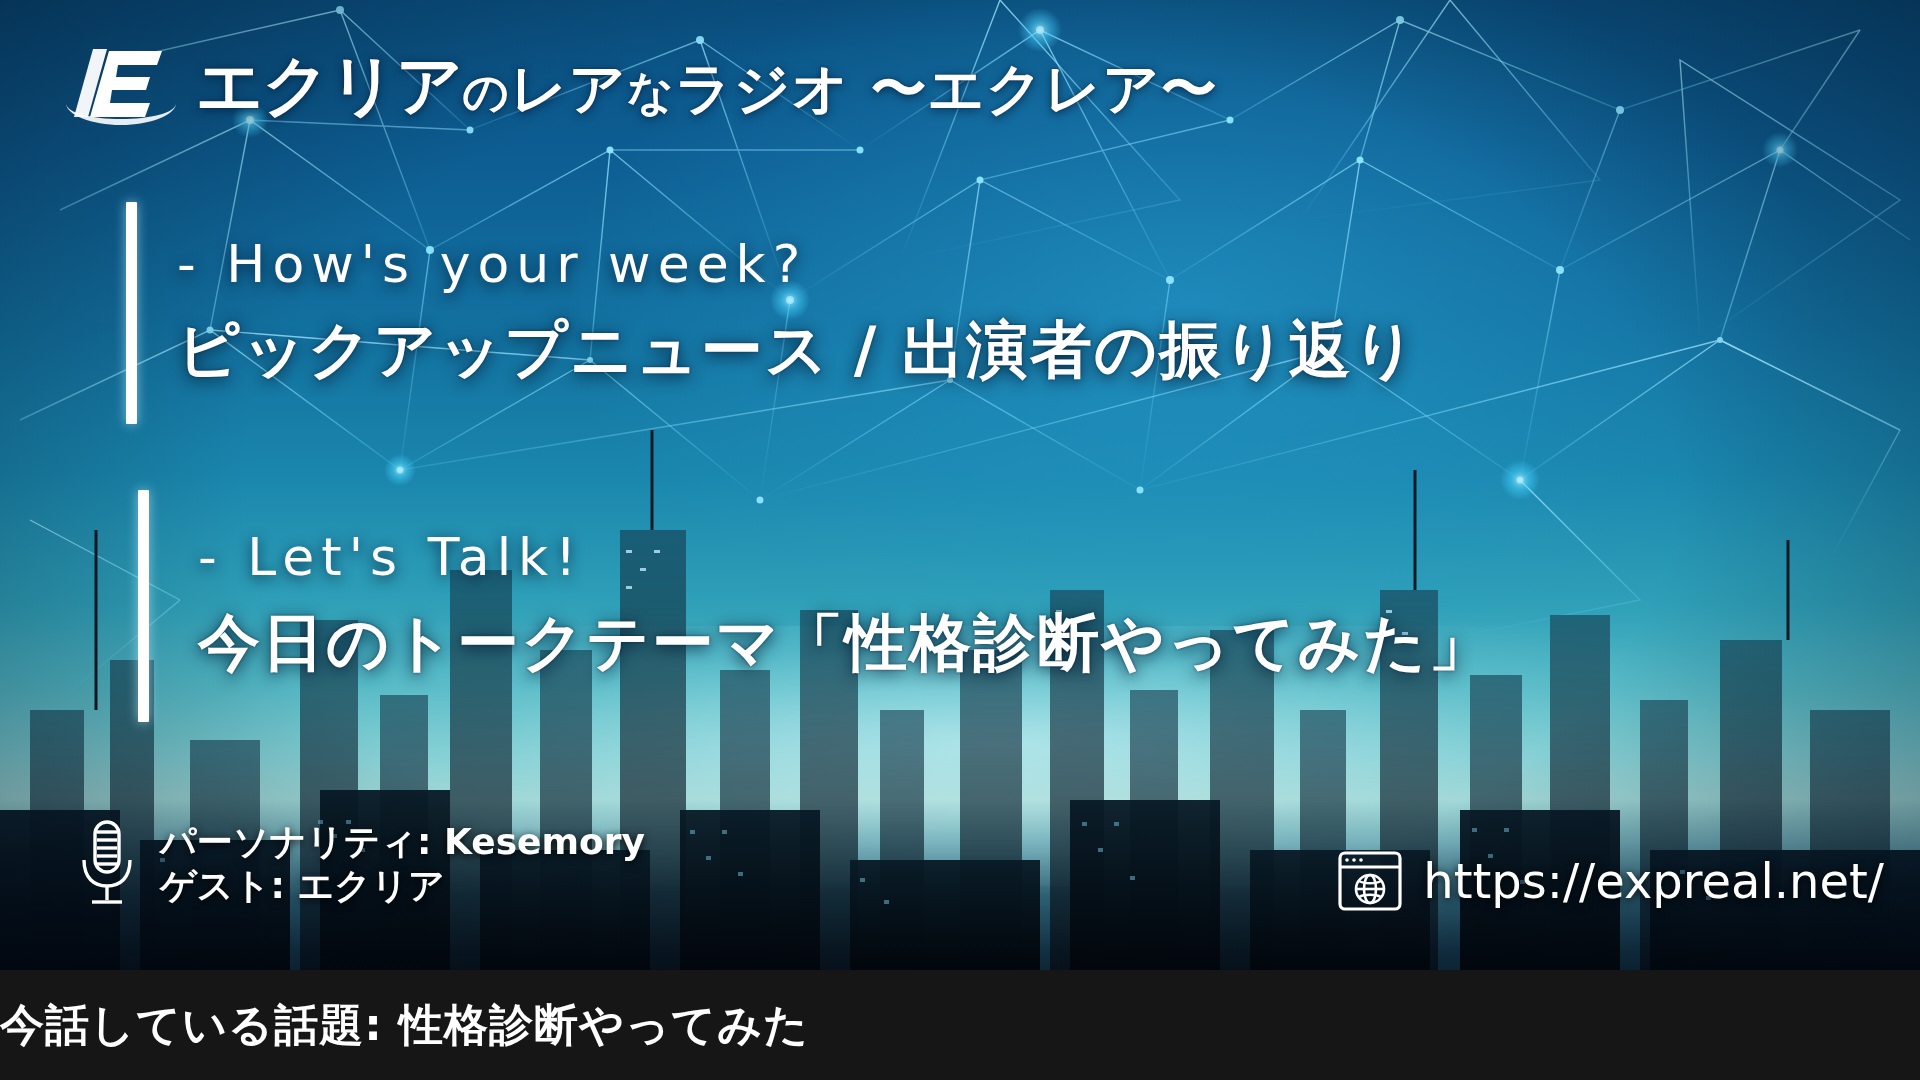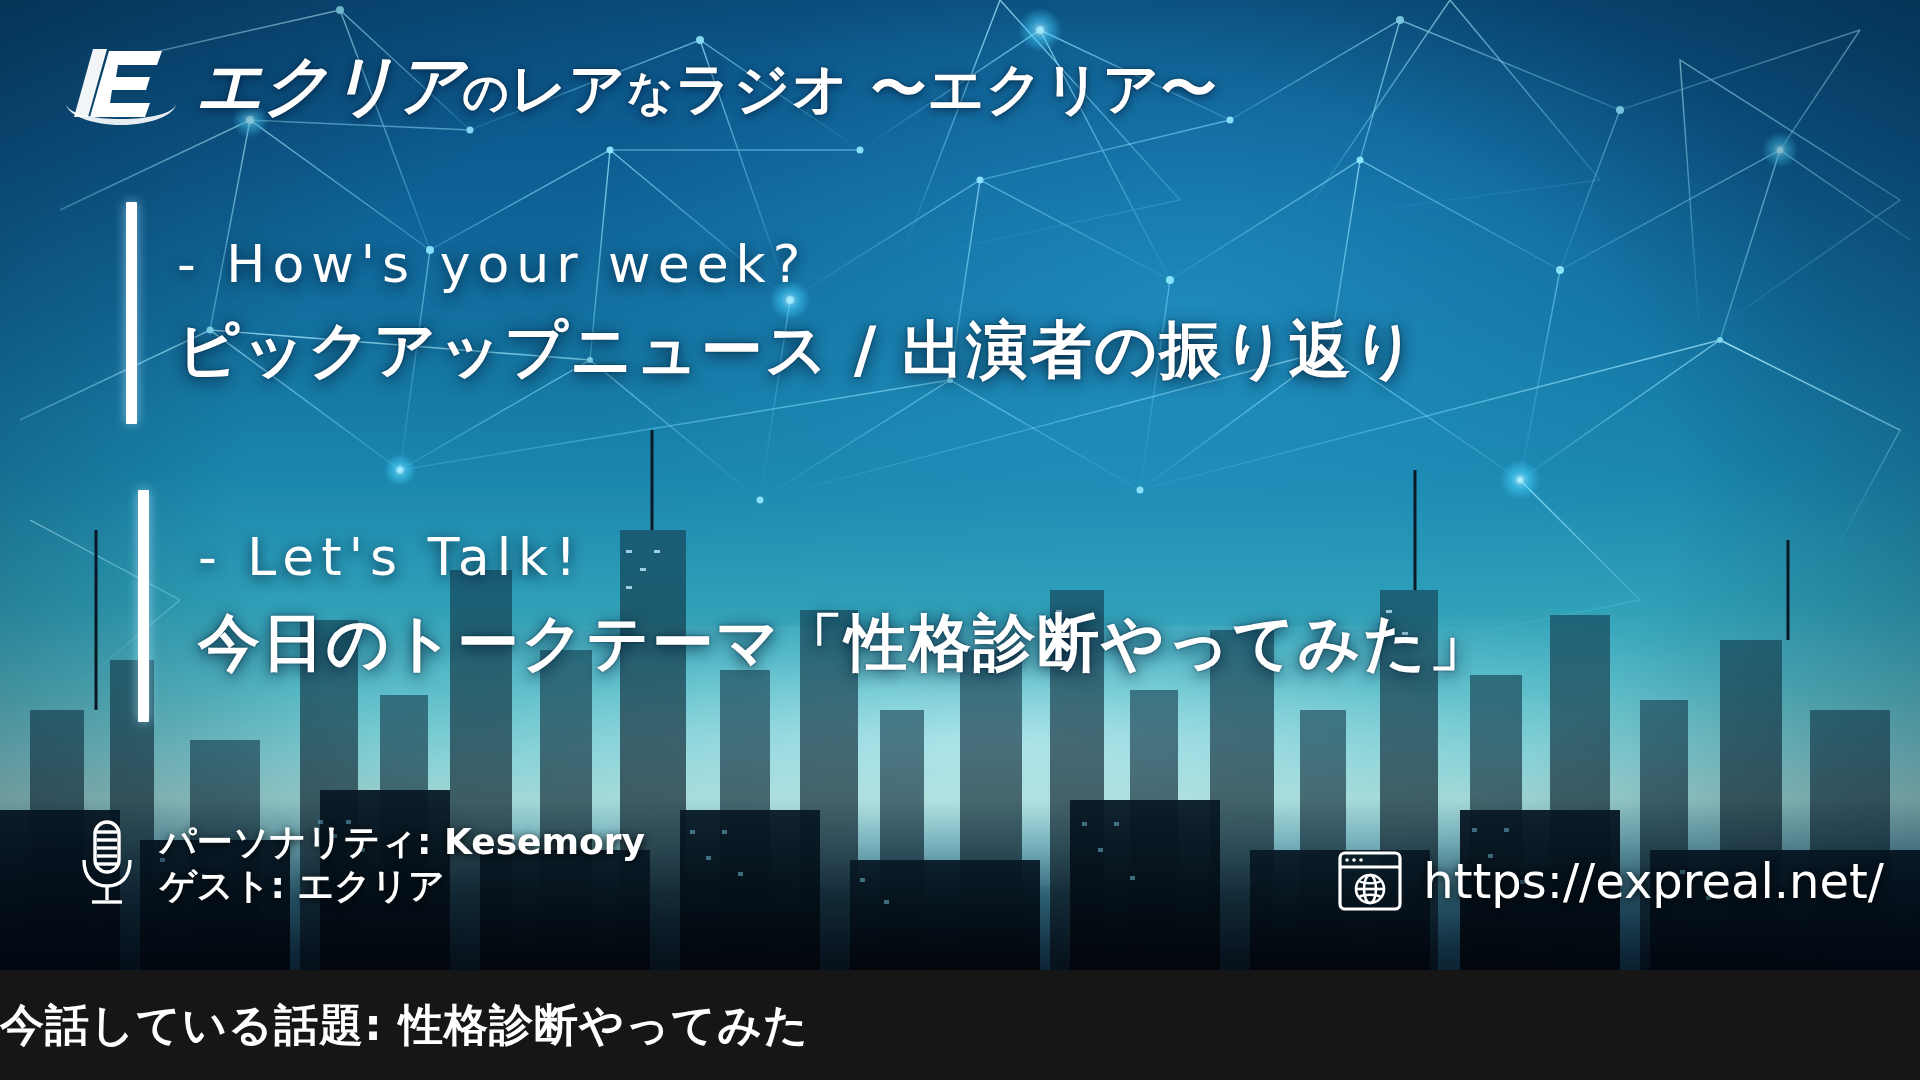--- a/index.html
+++ b/index.html
@@ -69,21 +69,20 @@
     color: #ffffff;
     font-size: 62px;
     font-weight: 700;
     letter-spacing: 1px;
     white-space: nowrap;
     text-shadow: 0 2px 10px rgba(0,30,60,0.75), 0 0 2px rgba(0,0,0,0.5);
     line-height: 1;
     font-family: "DejaVu Sans", "Liberation Sans", sans-serif;
   }
   .show-title .t-main {
-    font-style: italic;
     font-weight: 700;
     letter-spacing: -1px;
     font-size: 66px;
   }
   .show-title .t-small { font-size: 46px; }
   .show-title .t-mid { font-size: 56px; }
 
   
   .segment {
     position: absolute;
@@ -365,21 +364,21 @@
 
   <div class="header">
     <svg class="logo-mark" viewBox="0 0 118 86">
       <g fill="#ffffff">
         <path d="M47 8 L100 8 L95 22 L56 22 L54 34 L88 34 L84 47 L50 47 L48 60 L88 60 L83 74 L28 74 Z"></path>
         <path d="M45 6 L31 6 L12 74 L26 74 Z" opacity="0.95"></path>
       </g>
       <path d="M4 60 C4 72 30 82 59 82 C88 82 114 72 114 60 C114 70 88 76 59 76 C30 76 4 70 4 60 Z" fill="#ffffff" opacity="0.9"></path>
     </svg>
     <div class="show-title">
-      <span class="t-main">エクリア</span><span class="t-small">の</span><span class="t-mid">レア</span><span class="t-small">な</span><span class="t-mid">ラジオ</span><span class="t-mid">  </span><span class="t-mid">〜エクリア〜</span>
+      <span class="t-main">エクリア</span><span class="t-small">の</span><span class="t-mid">レア</span><span class="t-small">な</span><span class="t-mid">ラジオ</span><span class="t-mid">  </span><span class="t-mid">〜エクレア〜</span>
     </div>
   </div>
 
   <div class="segment" id="segment-1">
     <div class="seg-bar"></div>
     <div class="seg-body">
       <div class="seg-en">- How's your week?</div>
       <div class="seg-ja">ピックアップニュース / 出演者の振り返り</div>
     </div>
   </div>

